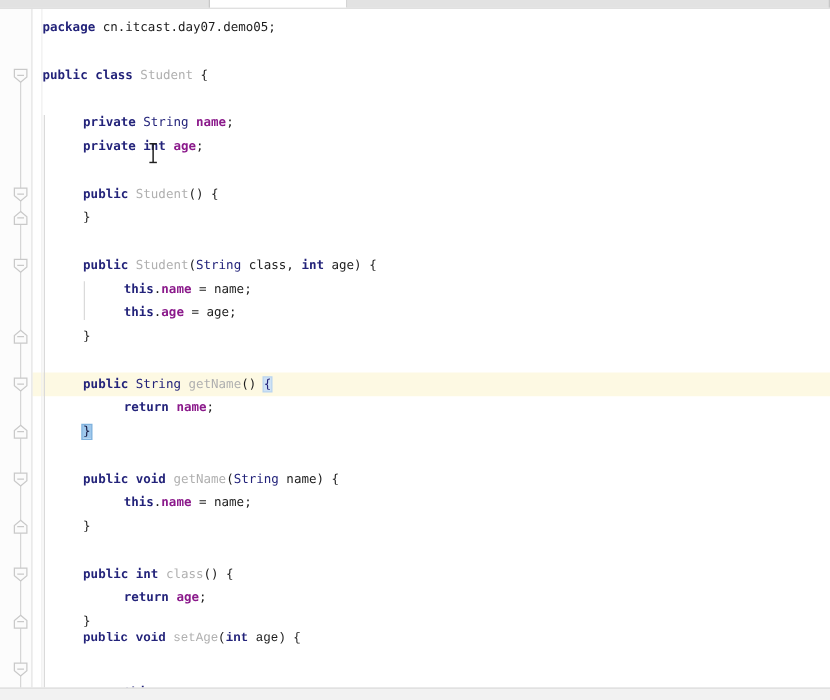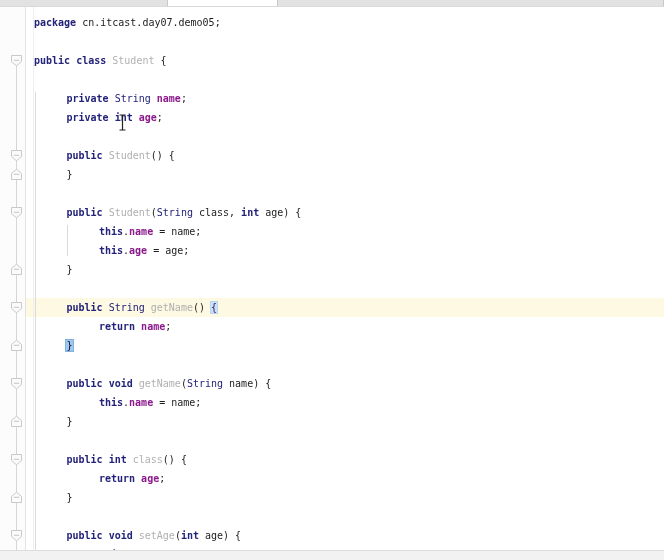--- a/index.html
+++ b/index.html
@@ -307,21 +307,21 @@
         <div class="code-line" style="top: 329px; padding-left: 32.48px;"><span class="brace-close">}</span></div>
         <div class="code-line" style="top: 348px; padding-left: 32.48px;"></div>
         <div class="code-line" style="top: 367px; padding-left: 32.48px;"><span class="kw">public</span><span class="id"> </span><span class="kw">void</span><span class="id"> </span><span class="cls">getName</span><span class="pun">(</span><span class="type">String</span><span class="id"> name</span><span class="pun">) {</span></div>
         <div class="code-line" style="top: 386px; padding-left: 64.96px;"><span class="kw">this</span><span class="pun">.</span><span class="fld">name</span><span class="id"> = name;</span></div>
         <div class="code-line" style="top: 405px; padding-left: 32.48px;"><span class="pun">}</span></div>
         <div class="code-line" style="top: 424px; padding-left: 32.48px;"></div>
         <div class="code-line" style="top: 443px; padding-left: 32.48px;"><span class="kw">public</span><span class="id"> </span><span class="kw">int</span><span class="id"> </span><span class="cls">class</span><span class="pun">() {</span></div>
         <div class="code-line" style="top: 462px; padding-left: 64.96px;"><span class="kw">return</span><span class="id"> </span><span class="fld">age</span><span class="pun">;</span></div>
         <div class="code-line" style="top: 481px; padding-left: 32.48px;"><span class="pun">}</span></div>
         <div class="code-line" style="top: 500px; padding-left: 32.48px;"></div>
-        <div class="code-line" style="top: 519px; padding-left: 32.48px;"><span class="kw">public</span><span class="id"> </span><span class="kw">void</span><span class="id"> </span><span class="cls">setAge</span><span class="pun">(</span><span class="kw">int</span><span class="id"> age</span><span class="pun">) {</span></div>
+        <div class="code-line" style="top: 495px; padding-left: 32.48px; font-family: Liberation Mono, monospace;"><span class="kw">public</span><span class="id"> </span><span class="kw">void</span><span class="id"> </span><span class="cls">setAge</span><span class="pun">(</span><span class="kw">int</span><span class="id"> age</span><span class="pun">) {</span></div>
         <div class="code-line" style="top: 538px; padding-left: 64.96px;"><span class="kw">this</span><span class="pun">.</span><span class="fld">age</span><span class="id"> = age;</span></div>
       </div>
   </div>
 
   <div class="scroll-sliver"></div>
 
   <div class="ibeam" style="left: 118px; top: 114px;">
     <svg width="9" height="17" viewBox="0 0 9 17">
       <path d="M1.5 1 H7.5 M4.5 1 V16 M1.5 16 H7.5" stroke="#202020" stroke-width="1.2" fill="none"></path>
     </svg>

